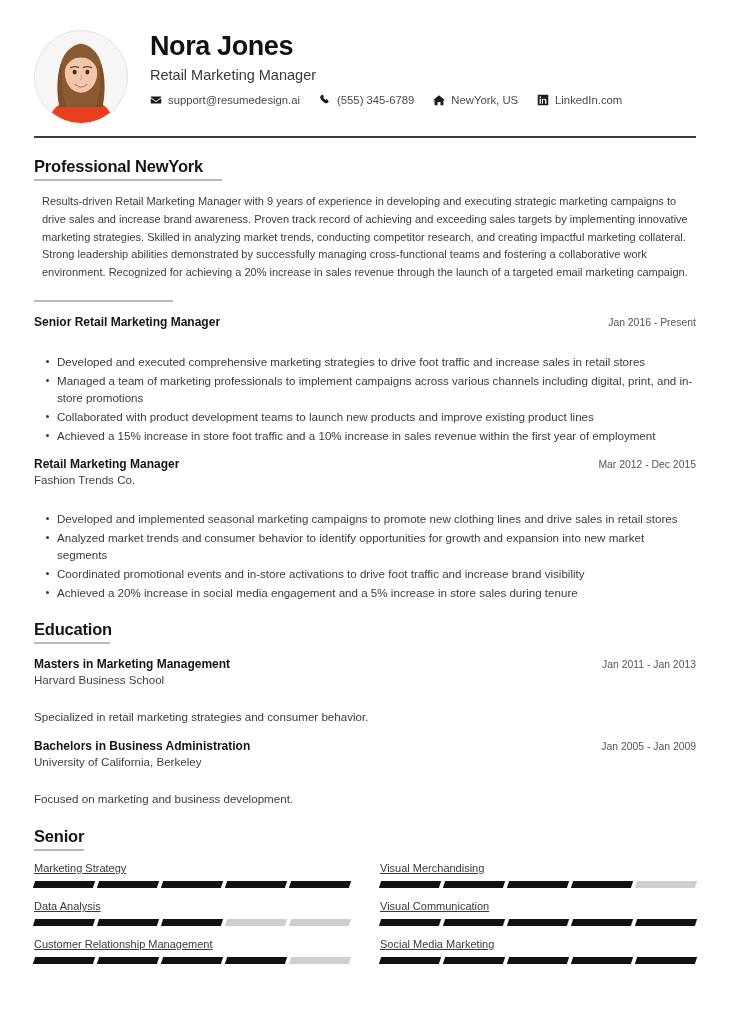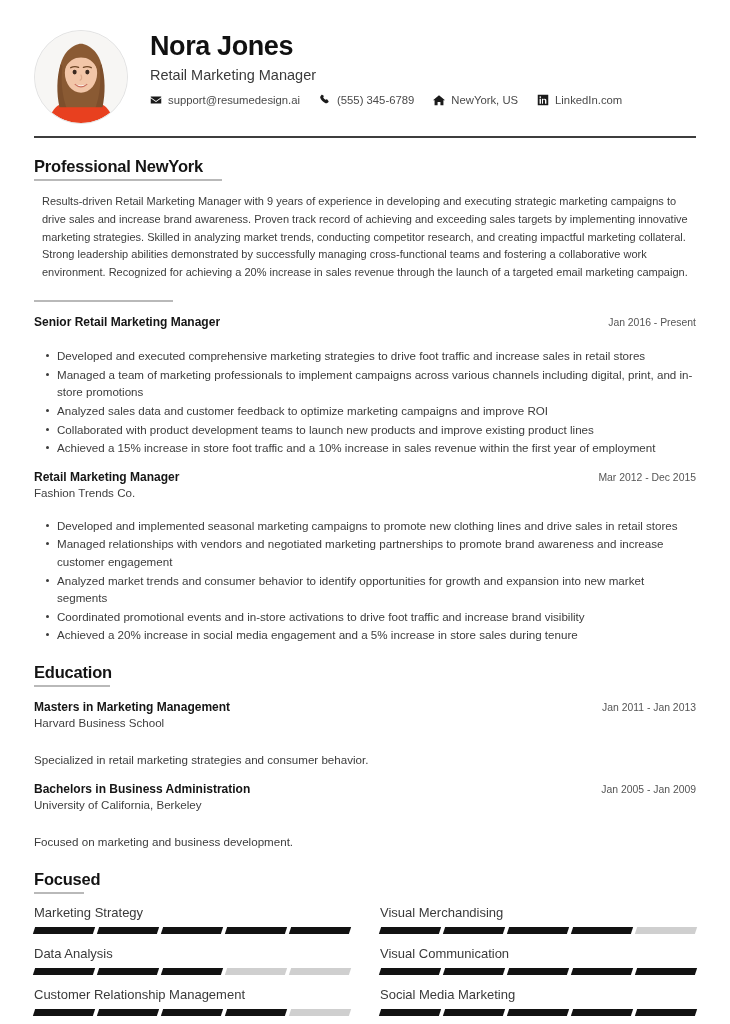--- a/index.html
+++ b/index.html
@@ -56,37 +56,37 @@
 
   
   .entry { margin-top: 13px; }
   .entry:first-of-type { margin-top: 12px; }
   .entry-head { display: flex; justify-content: space-between; align-items: baseline; gap: 14px; }
   .entry-role { font-size: 12px; font-weight: bold; color: #151515; }
   .entry-date { font-size: 10.4px; color: #555; white-space: nowrap; }
   .entry-org { font-size: 11.6px; color: #3f3f3f; margin-top: 2px; }
   .entry-desc { font-size: 11.6px; color: #3c3c3c; margin-top: 22px; line-height: 1.55; }
 
-  ul.bullets { list-style: none; margin-top: 18px; padding-left: 0; }
+  ul.bullets { list-style: none; margin-top: 24px; padding-left: 0; }
   ul.bullets li {
     position: relative; padding-left: 23px; font-size: 11.6px;
     line-height: 1.52; color: #3c3c3c; margin-bottom: 1px;
   }
   ul.bullets li::before {
     content: ""; position: absolute; left: 12px; top: 7px;
     width: 3px; height: 3px; background: #3c3c3c; border-radius: 50%;
   }
 
   
   .skills-grid {
     display: grid; grid-template-columns: 1fr 1fr;
     column-gap: 30px; row-gap: 0; margin-top: 11px;
   }
   .skill { padding-bottom: 12px; }
-  .skill-name { font-size: 13px; color: #3a3a3a; margin-bottom: 7px; }
+  .skill-name { font-size: 11px; color: #3a3a3a; margin-bottom: 7px; text-decoration: underline; }
   .skill-bar { display: flex; gap: 4px; height: 7px; }
   .seg {
     flex: 1 1 0; height: 7px;
     transform: skewX(-18deg);
     background: #cfcfcf;
   }
   .seg.on { background: #121212; }
 </style>
 </head>
 <body>
@@ -192,35 +192,33 @@
     <div class="section-underline u-work"></div>
 
     <div class="entry">
       <div class="entry-head">
         <div class="entry-role">Senior Retail Marketing Manager</div>
         <div class="entry-date">Jan 2016 - Present</div>
       </div>
       <ul class="bullets">
         <li>Developed and executed comprehensive marketing strategies to drive foot traffic and increase sales in retail stores</li>
         <li>Managed a team of marketing professionals to implement campaigns across various channels including digital, print, and in-store promotions</li>
-        <li>Analyzed sales data and customer feedback to optimize marketing campaigns and improve ROI</li>
         <li>Collaborated with product development teams to launch new products and improve existing product lines</li>
         <li>Achieved a 15% increase in store foot traffic and a 10% increase in sales revenue within the first year of employment</li>
       </ul>
     </div>
 
     <div class="entry">
       <div class="entry-head">
         <div class="entry-role">Retail Marketing Manager</div>
         <div class="entry-date">Mar 2012 - Dec 2015</div>
       </div>
       <div class="entry-org">Fashion Trends Co.</div>
       <ul class="bullets">
         <li>Developed and implemented seasonal marketing campaigns to promote new clothing lines and drive sales in retail stores</li>
-        <li>Managed relationships with vendors and negotiated marketing partnerships to promote brand awareness and increase customer engagement</li>
         <li>Analyzed market trends and consumer behavior to identify opportunities for growth and expansion into new market segments</li>
         <li>Coordinated promotional events and in-store activations to drive foot traffic and increase brand visibility</li>
         <li>Achieved a 20% increase in social media engagement and a 5% increase in store sales during tenure</li>
       </ul>
     </div>
   </div>
 
   <div class="section">
     <div class="section-title">Education</div>
     <div class="section-underline u-edu"></div>
@@ -238,21 +236,21 @@
       <div class="entry-head">
         <div class="entry-role">Bachelors in Business Administration</div>
         <div class="entry-date">Jan 2005 - Jan 2009</div>
       </div>
       <div class="entry-org">University of California, Berkeley</div>
       <div class="entry-desc">Focused on marketing and business development.</div>
     </div>
   </div>
 
   <div class="section">
-    <div class="section-title">Focused</div>
+    <div class="section-title">Senior</div>
     <div class="section-underline u-skill"></div>
 
     <div class="skills-grid">
       <div class="skill">
         <div class="skill-name">Marketing Strategy</div>
         <div class="skill-bar">
             <span class="seg on"></span>
             <span class="seg on"></span>
             <span class="seg on"></span>
             <span class="seg on"></span>

